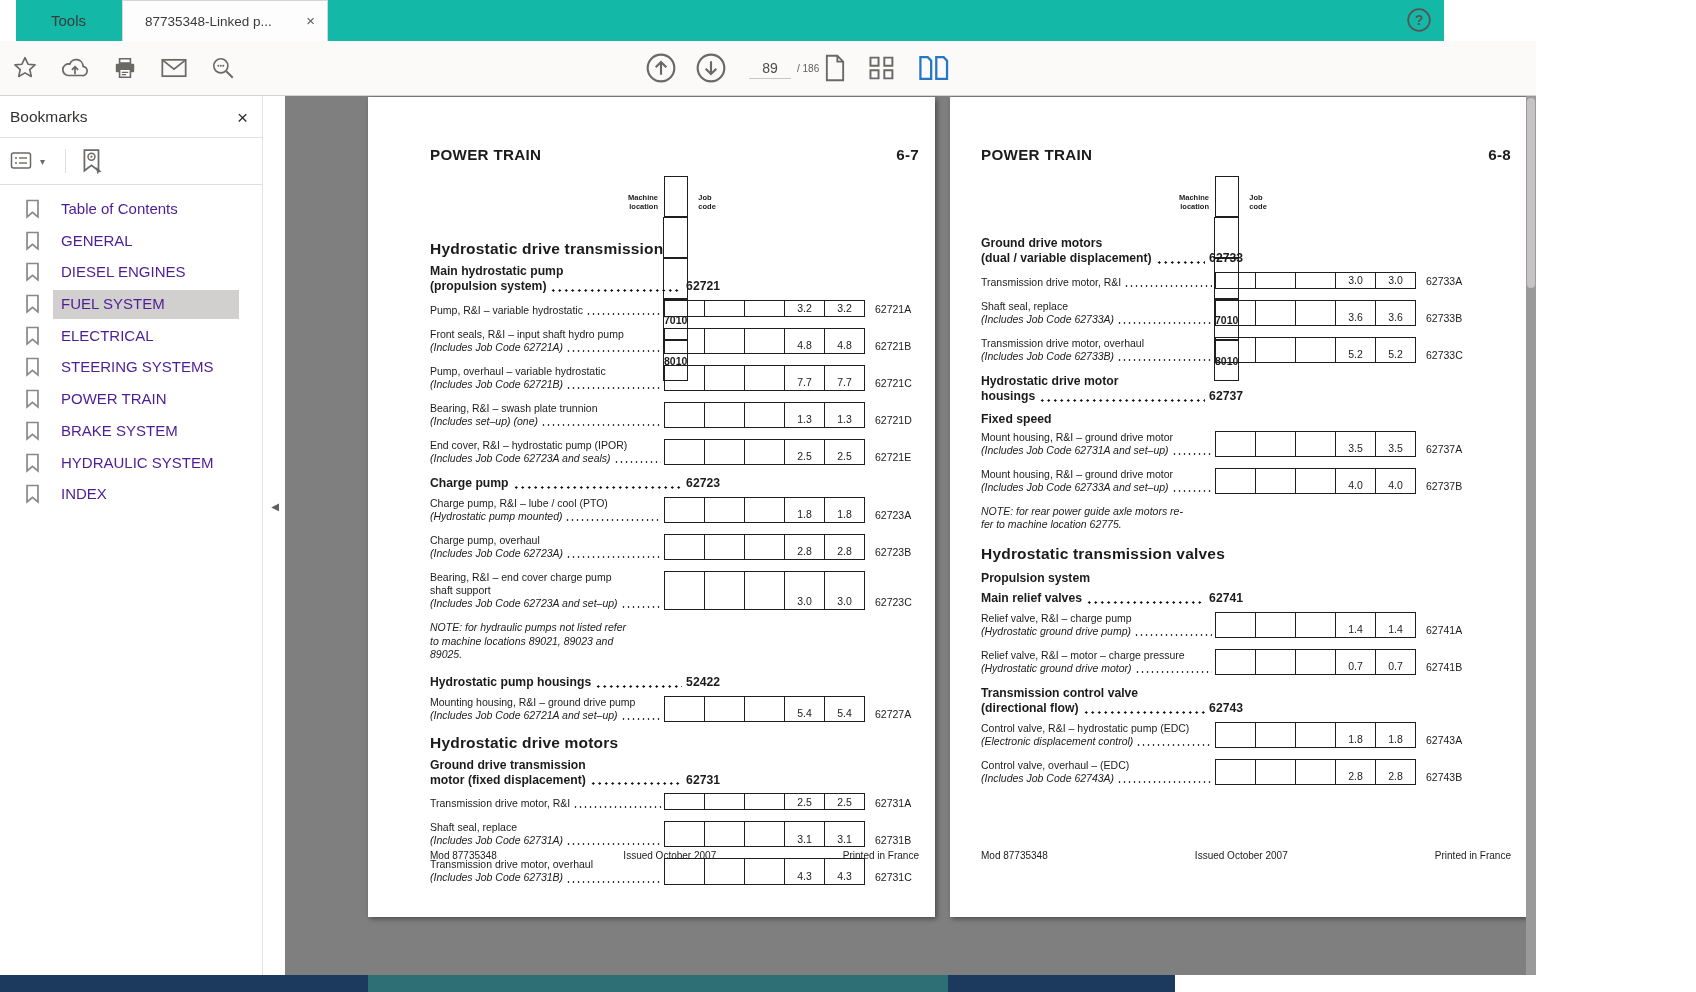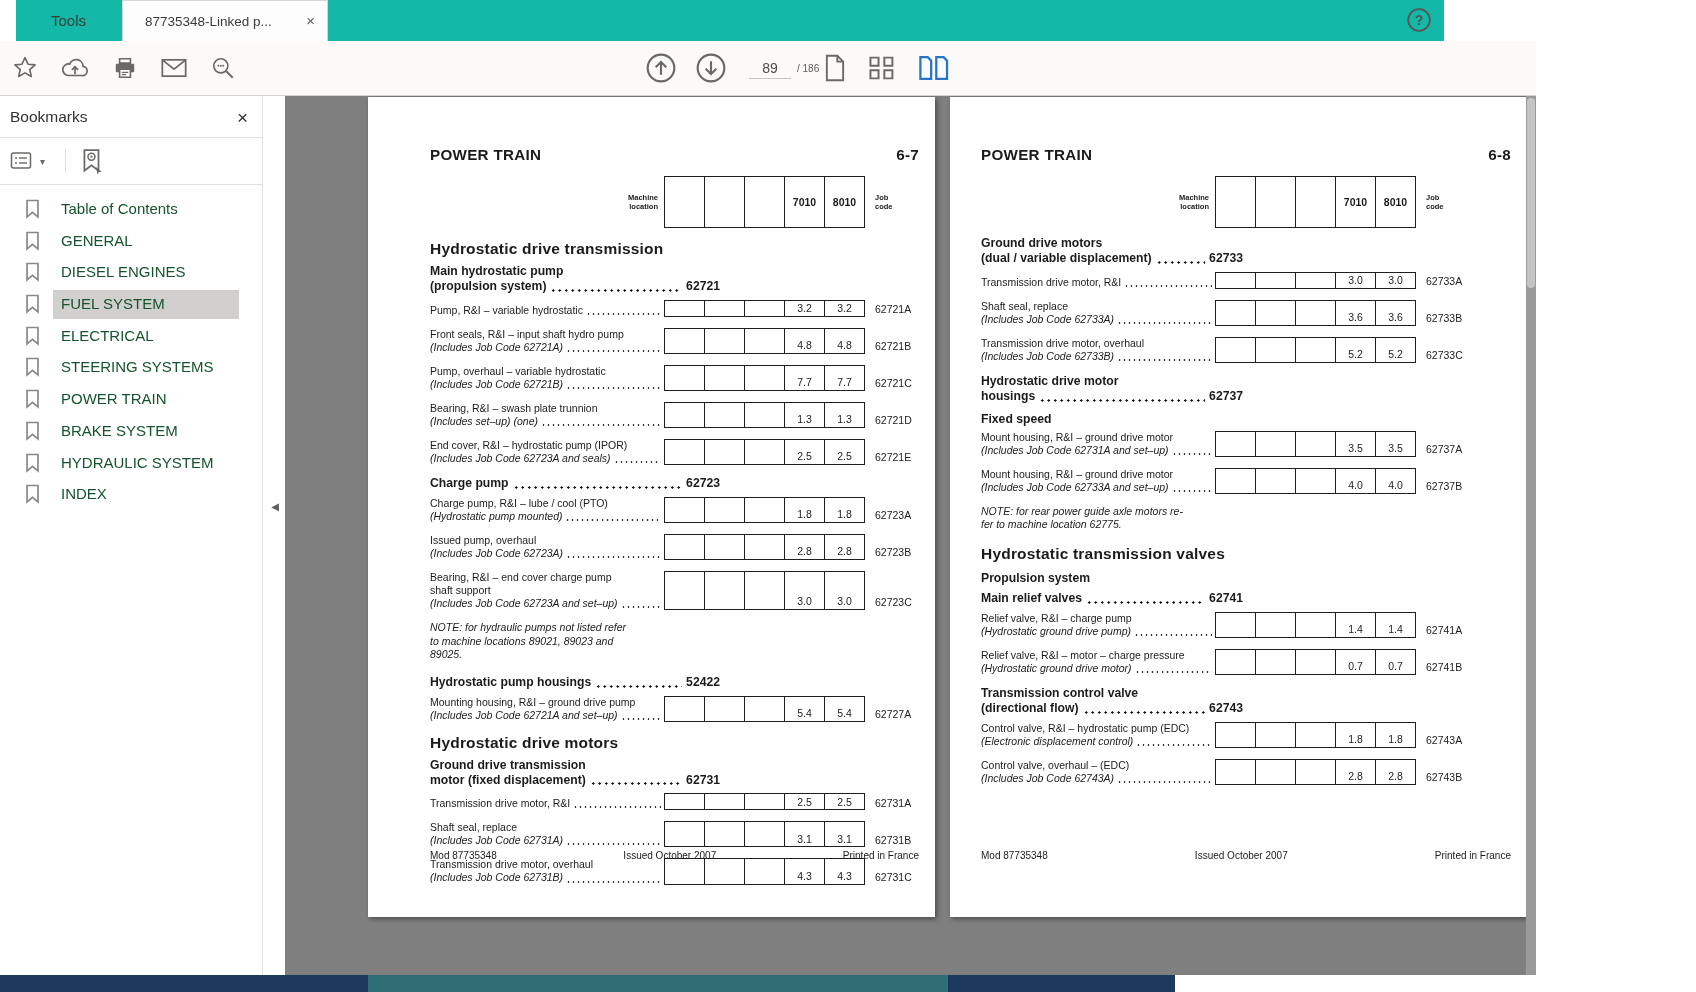--- a/index.html
+++ b/index.html
@@ -32,41 +32,41 @@
   .bm-head{display:flex;align-items:flex-start;justify-content:space-between;padding:12px 14px 10px 10px;}
   .bm-title{font-size:15.5px;color:#323130;}
   .bm-close{font-size:19px;color:#323130;cursor:default;line-height:1;}
   .bm-tools{display:flex;align-items:center;border-top:1px solid #e1dfdd;border-bottom:1px solid #e1dfdd;
             padding:10px 10px;gap:6px;}
   .bm-caret{font-size:10px;color:#6b6966;margin-right:6px;}
   .bm-sep{width:1px;height:24px;background:#e1dfdd;margin:0 8px;}
   .bm-list{padding:10px 7px 0 24px;}
   .bm-item{display:flex;align-items:flex-start;margin-bottom:3px;cursor:default;}
   .bm-ico{flex:0 0 17px;margin:4px 12px 0 0;}
-  .bm-label{flex:1;font-size:15px;color:#14532d;line-height:1.38;padding:4px 8px;max-width:170px;}
+  .bm-label{flex:1;font-size:15px;color:#4c1d95;line-height:1.38;padding:4px 8px;max-width:170px;}
   .bm-item.selected .bm-label{background:#d2d0ce;}
   .edge-handle{position:absolute;left:266px;top:494px;width:18px;height:24px;display:flex;align-items:center;justify-content:center;
                font-size:10px;color:#5f5e5b;cursor:default;}
 
   
   .docpane{position:absolute;left:285px;top:96px;width:1251px;height:879px;background:#7f7f7f;overflow:hidden;}
   .scrollbar{position:absolute;left:1241px;top:0;width:10px;height:879px;background:#9a9a9a;}
   .scroll-thumb{position:absolute;left:1px;top:2px;width:8px;height:190px;background:#c6c4c2;border-radius:4px;}
 
   .page{position:absolute;top:1px;height:820px;background:#fff;box-shadow:2px 2px 5px rgba(0,0,0,.4);
         color:#1b1b1b;--padL:62px;--h2w:290px;}
   .page.pleft{left:83px;width:567px;}
   .page.pright{left:665px;width:577px;--padL:31px;--h2w:262px;}
   .ptitle-row,.mloc-row,.content{padding-left:var(--padL);padding-right:16px;}
   .ptitle-row{display:flex;justify-content:space-between;margin-top:49px;font-weight:bold;font-size:15.2px;letter-spacing:.3px;}
   .mloc-row{display:flex;margin-top:13px;margin-bottom:2px;}
   .mloc-label{flex:0 0 234px;display:flex;flex-direction:column;justify-content:center;align-items:flex-end;
               font-size:7.5px;font-weight:bold;line-height:1.2;padding-right:6px;box-sizing:border-box;}
   .jobcode-label{display:flex;flex-direction:column;justify-content:center;font-size:7.5px;font-weight:bold;line-height:1.2;padding-left:10px;}
-  .mloc-cells{display:flex;height:52px;}
+  .mloc-cells{display:flex;height:52px;flex-direction:column;}
   .pcells{flex:0 0 201px;display:flex;align-items:stretch;min-height:17px;}
   .cell{flex:0 0 41px;margin-left:-1px;border:1px solid #1f1f1f;box-sizing:border-box;display:flex;justify-content:center;}
   .mloc-cells .cell:first-child,.pcells .cell:first-child{margin-left:0;}
   .mloc-cells .cell{align-items:center;font-size:10.5px;font-weight:bold;}
   .pcells .cell{align-items:flex-end;font-size:10.5px;}
   .pcells .val{line-height:1;padding-bottom:2px;}
 
   .content{margin-top:8px;}
   .h1{font-size:15.5px;font-weight:bold;margin:12px 0 6px;letter-spacing:.2px;}
   .h2{width:var(--h2w);font-size:12.2px;font-weight:bold;line-height:1.22;margin:6px 0 6px;}
@@ -457,21 +457,21 @@
               <div class="cell">
                 <span class="val">1.8</span>
               </div>
             </div>
             <div class="pcode">
               <span>62723A</span>
             </div>
           </div>
           <div class="prow">
             <div class="pdesc">
-              <div class="dline"><span>Issued pump, overhaul</span></div>
+              <div class="dline"><span>Charge pump, overhaul</span></div>
               <div class="dline last">
                 <span class="it">(Includes Job Code 62723A)</span>
                 <span class="leader"></span>
               </div>
             </div>
             <div class="pcells">
               <div class="cell"></div>
               <div class="cell"></div>
               <div class="cell"></div>
               <div class="cell">

